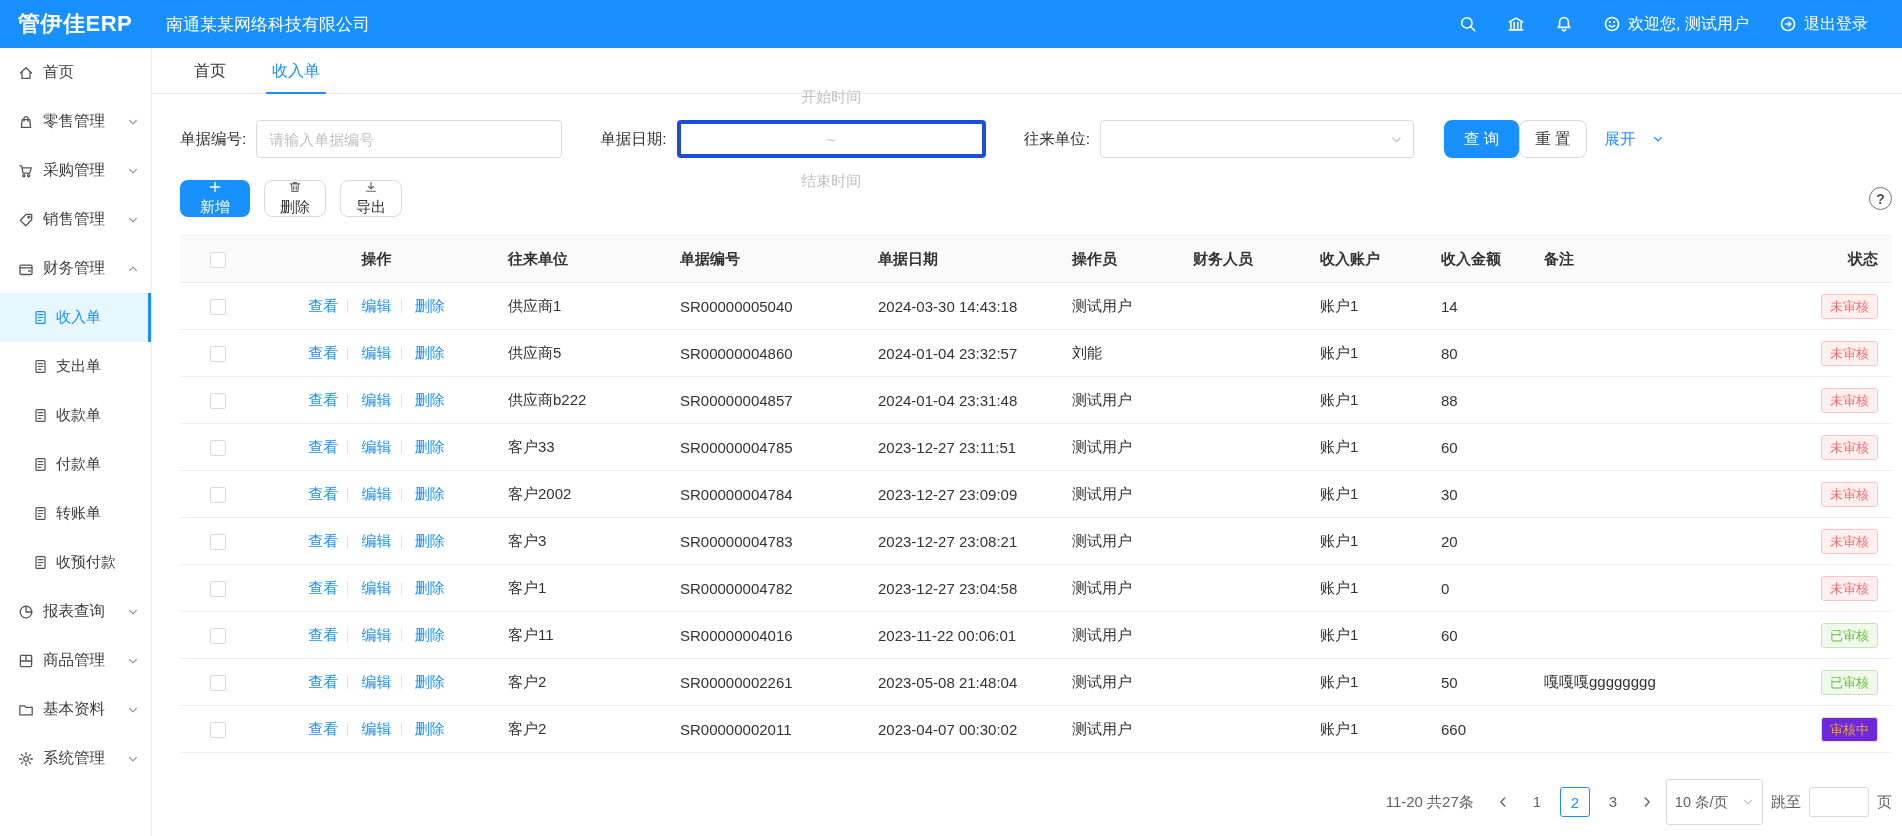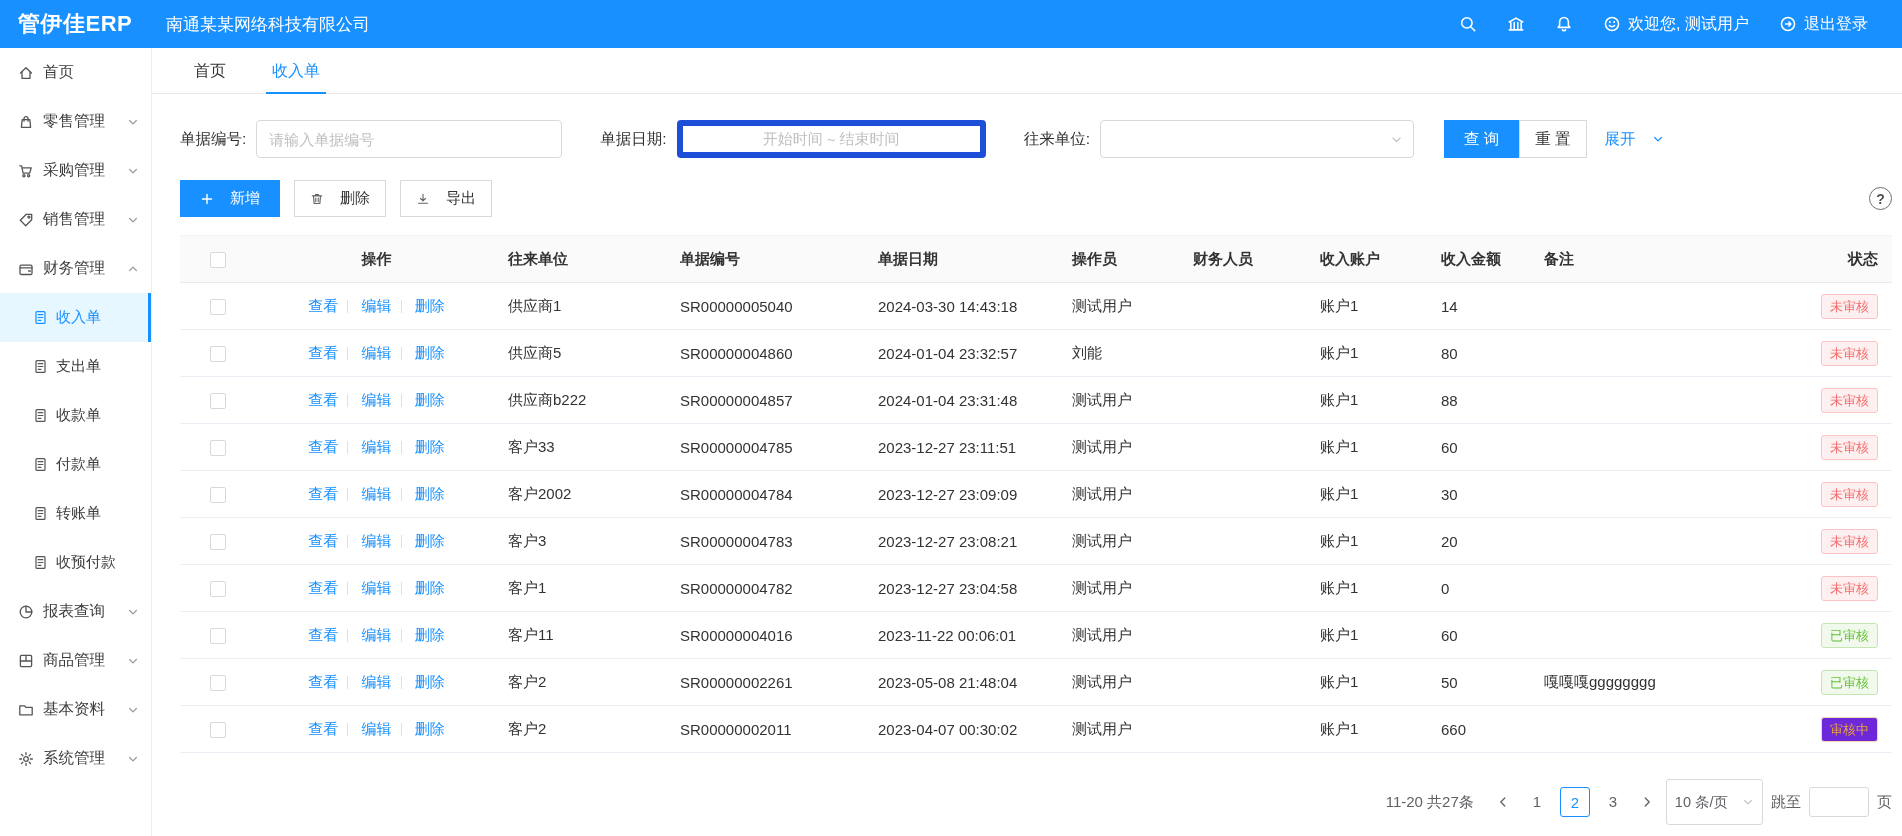--- a/index.html
+++ b/index.html
@@ -38,36 +38,36 @@
   .tabbar { height:46px; border-bottom:1px solid #e8e8e8; display:flex; padding-left:36px; }
   .tab { height:46px; line-height:45px; padding:0 6px; margin-right:34px; font-size:16px; color:#333; cursor:pointer; }
   .tab.active { color:#1890ff; border-bottom:2px solid #1890ff; }
 
   .filter-row { display:flex; align-items:center; padding:26px 10px 0 28px; font-size:15.5px; }
   .f-label { margin-right:10px; white-space:nowrap; }
   .ml38 { margin-left:38px; }
   .text-input { width:306px; height:38px; border:1px solid #d9d9d9; border-radius:4px; padding:4px 12px;
                 font-size:15px; color:#4d7c0f; outline:none; font-family:inherit; }
   .text-input::placeholder { color:#bfbfbf; }
-  .date-range { width:309px; height:38px; border:6px solid #1d4ed8; border-radius:4px; display:flex;
-                align-items:center; justify-content:center; gap:4px; font-size:15px; color:#bfbfbf; cursor:pointer; }
+  .date-range { width:309px; height:38px; border:4px solid #1d4ed8; border-radius:4px; display:flex;
+                align-items:center; justify-content:center; gap:24px; font-size:15px; color:#bfbfbf; cursor:pointer;flex-direction:column; }
   .select { width:314px; height:38px; border:1px solid #d9d9d9; border-radius:4px; display:flex;
             align-items:center; padding:0 10px 0 12px; cursor:pointer; color:#bfbfbf; background:#fff; }
   .select .chev { margin-left:auto; color:#c0c4cc; display:inline-flex; }
-  .btn { height:38px; border-radius:0; font-size:15.5px; display:inline-flex; align-items:center;
+  .btn { height:38px; border-radius:8px; font-size:15.5px; display:inline-flex; align-items:center;
          justify-content:center; cursor:pointer; font-family:inherit; border:1px solid transparent; white-space:nowrap; }
   .btn-primary { background:#1890ff; color:#fff; padding:0 19px; }
   .btn-plain { background:#fff; border-color:#d9d9d9; color:#333; padding:0 15px; }
   .search-btn { margin-left:30px; }
   .reset-btn { }
   .expand-link { margin-left:18px; color:#1890ff; font-size:15.5px; display:inline-flex;
                  align-items:center; gap:16px; cursor:pointer; }
 
   .toolbar { display:flex; align-items:center; padding:22px 10px 0 28px; gap:14px; }
-  .toolbar .btn { height:37px; font-size:15px; gap:16px; }
+  .toolbar .btn { height:37px; font-size:15px; gap:4px;flex-direction:column; }
   .help-circle { margin-left:auto; width:23px; height:23px; border-radius:50%; border:1.5px solid #707070;
                  color:#505050; font-size:14px; font-weight:bold; display:flex; align-items:center;
                  justify-content:center; cursor:pointer; }
 
   
   .table-wrap { margin:18px 10px 0 28px; }
   table { width:100%; border-collapse:collapse; table-layout:fixed; font-size:15px; }
   thead th { height:47px; background:#fafafa; border-bottom:1px solid #e8e8e8; border-top:1px solid #f2f2f2;
              font-weight:bold; text-align:left; padding:0 10px; color:#333; white-space:nowrap; }
   tbody td { height:47px; border-bottom:1px solid #ebeef5; padding:0 10px; white-space:nowrap;

